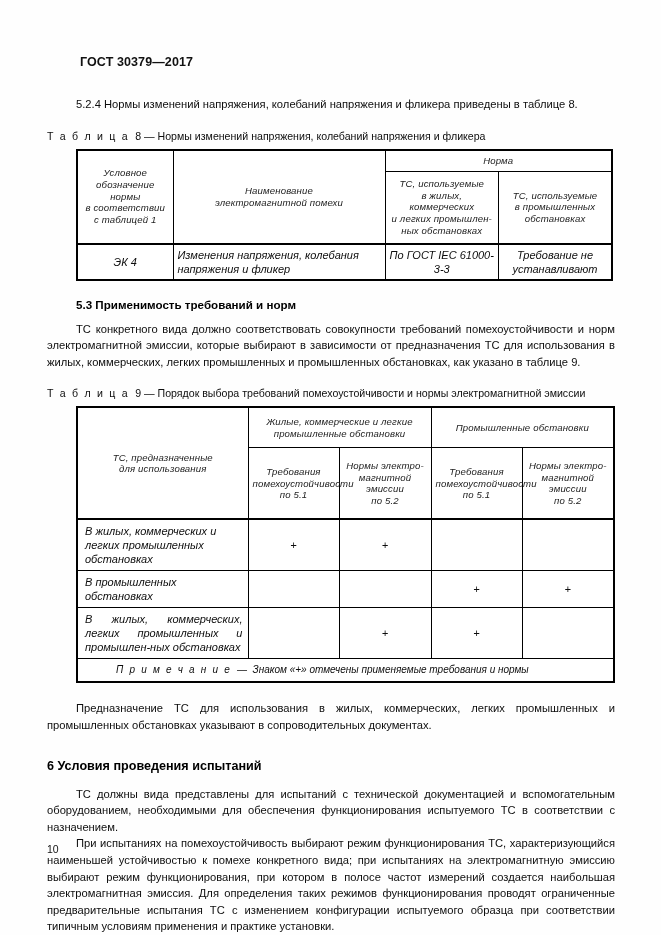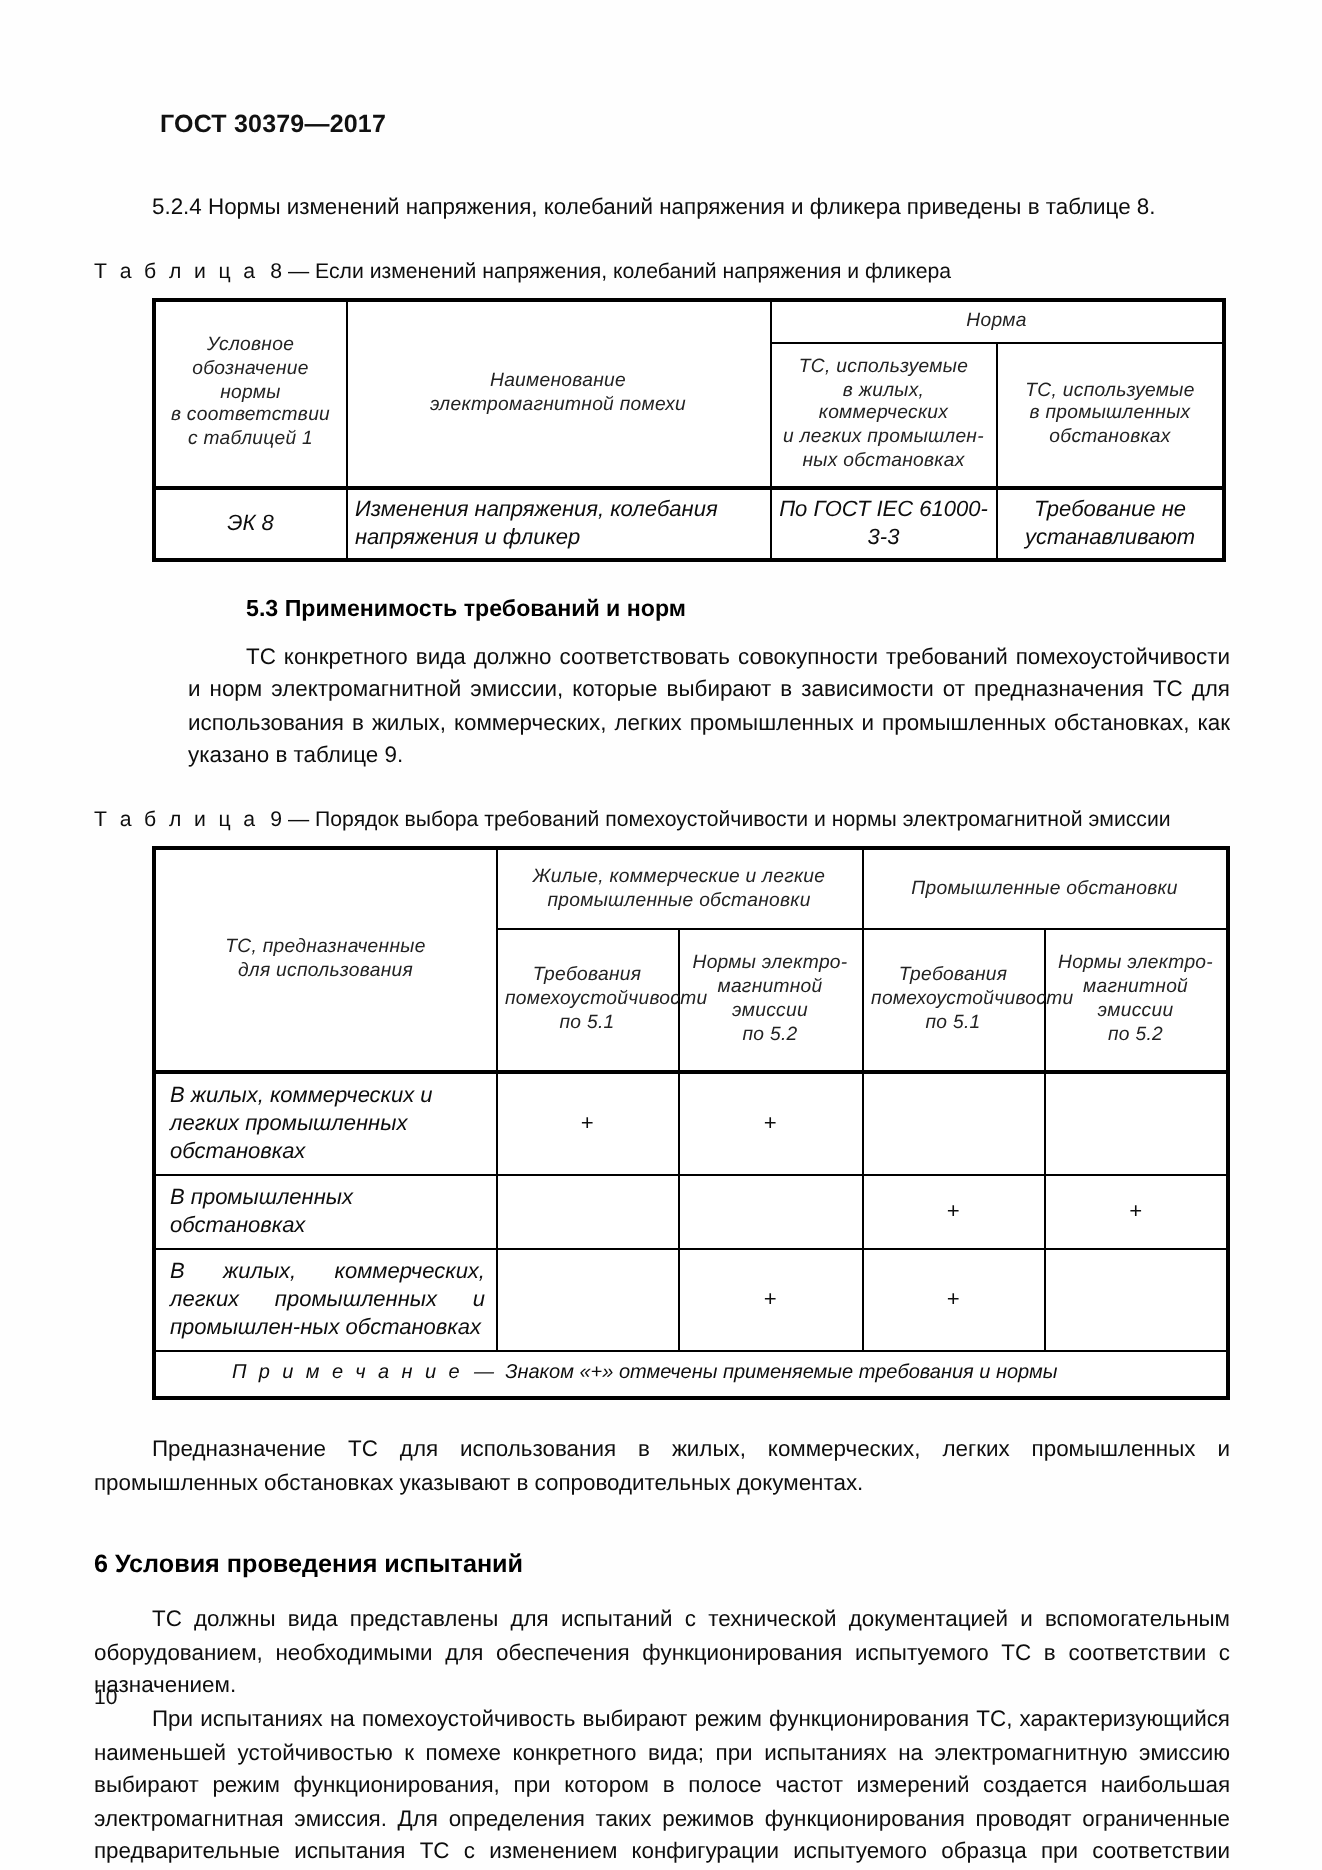--- a/index.html
+++ b/index.html
@@ -163,21 +163,21 @@
 <body>
 
 <div class="page">
   <div class="content">
 
     <div class="doc-header">ГОСТ 30379—2017</div>
 
     <p class="body indent">5.2.4 Нормы изменений напряжения, колебаний напряжения и фликера приведены в таблице 8.</p>
 
     <div class="tbl-caption">
-      <span class="sp">Т а б л и ц а</span><span>&nbsp;&nbsp;</span><span>8</span><span>&nbsp;</span><span>—</span><span>&nbsp;</span><span>Если изменений напряжения, колебаний напряжения и фликера</span>
+      <span class="sp">Т а б л и ц а</span><span>&nbsp;&nbsp;</span><span>8</span><span>&nbsp;</span><span>—</span><span>&nbsp;</span><span>Нормы изменений напряжения, колебаний напряжения и фликера</span>
     </div>
 
     <table class="gost" id="table-8">
       <thead>
         <tr>
           <td class="c1 outer-l outer-t thick-bot" rowspan="2" style="white-space:pre-line">Условное
 обозначение
 нормы
 в соответствии
 с таблицей 1</td>
@@ -190,29 +190,29 @@
 в жилых, коммерческих
 и легких промышлен-
 ных обстановках</td>
           <td class="c4 thick-bot outer-r" style="white-space:pre-line">ТС, используемые
 в промышленных
 обстановках</td>
         </tr>
       </thead>
       <tbody>
         <tr>
-          <td class="c c1 outer-l outer-b">ЭК 8</td>
+          <td class="c c1 outer-l outer-b">ЭК 4</td>
           <td class="l c2 outer-b">Изменения напряжения, колебания напряжения и фликер</td>
           <td class="c c3 outer-b">По ГОСТ IEC 61000-3-3</td>
           <td class="c c4 outer-b outer-r">Требование не устанавливают</td>
         </tr>
       </tbody>
     </table>
 
-    <div class="para-block" style="margin-top:17px;margin-left:47px;">
+    <div class="para-block" style="margin-top:17px;">
       <h3 class="subsection">5.3 Применимость требований и норм</h3>
       <p class="body indent">ТС конкретного вида должно соответствовать совокупности требований помехоустойчивости и норм электромагнитной эмиссии, которые выбирают в зависимости от предназначения ТС для использования в жилых, коммерческих, легких промышленных и промышленных обстановках, как указано в таблице 9.</p>
     </div>
 
     <div class="tbl-caption">
       <span class="sp">Т а б л и ц а</span><span>&nbsp;&nbsp;</span><span>9</span><span>&nbsp;</span><span>—</span><span>&nbsp;</span><span>Порядок выбора требований помехоустойчивости и нормы электромагнитной эмиссии</span>
     </div>
 
     <table class="gost" id="table-9">
       <colgroup>

